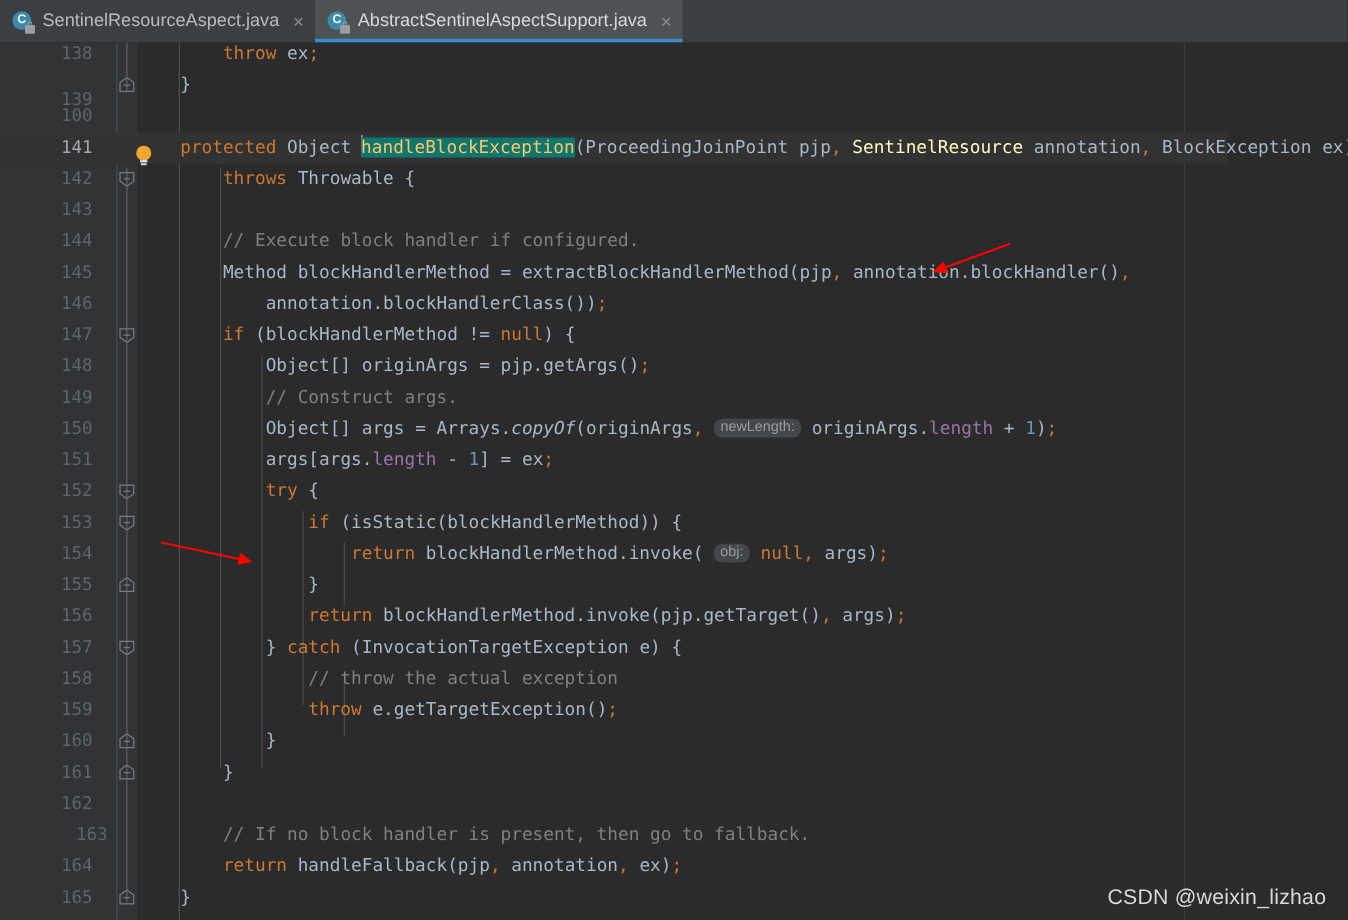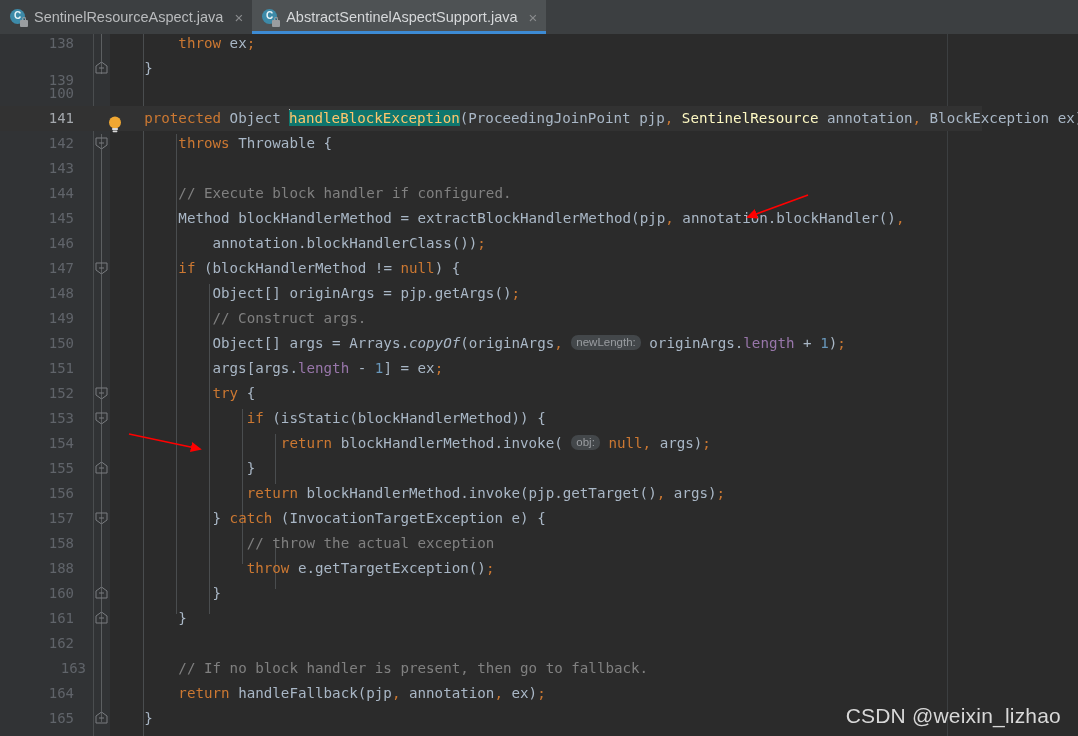--- a/index.html
+++ b/index.html
@@ -125,21 +125,21 @@
   
   .bulb{position:absolute;left:108px;width:14px;height:17px;}
 
   
   .arrow-svg{position:absolute;left:0;top:0;width:1078px;height:702px;pointer-events:none;}
 
   
   .watermark{
     position:absolute;right:17px;bottom:8px;
     font-family:"Liberation Sans","DejaVu Sans",sans-serif;
-    font-size:21px;color:#d8d8d8;letter-spacing:0.2px;
+    font-size:17px;color:#d8d8d8;letter-spacing:0.2px;
   }
 </style>
 </head>
 <body>
 
 <div id="app">
 
   <div class="tabbar">
     <div class="tab">
       <span class="tab-icon">
@@ -236,21 +236,21 @@
         <div class="row" style="top: 447px;">
           <div class="ln">156</div>
         </div>
         <div class="row" style="top: 472px;">
           <div class="ln">157</div>
         </div>
         <div class="row" style="top: 497px;">
           <div class="ln">158</div>
         </div>
         <div class="row" style="top: 522px;">
-          <div class="ln">188</div>
+          <div class="ln">159</div>
         </div>
         <div class="row" style="top: 547px;">
           <div class="ln">160</div>
         </div>
         <div class="row" style="top: 572px;">
           <div class="ln">161</div>
         </div>
         <div class="row" style="top: 597px;">
           <div class="ln">162</div>
         </div>

